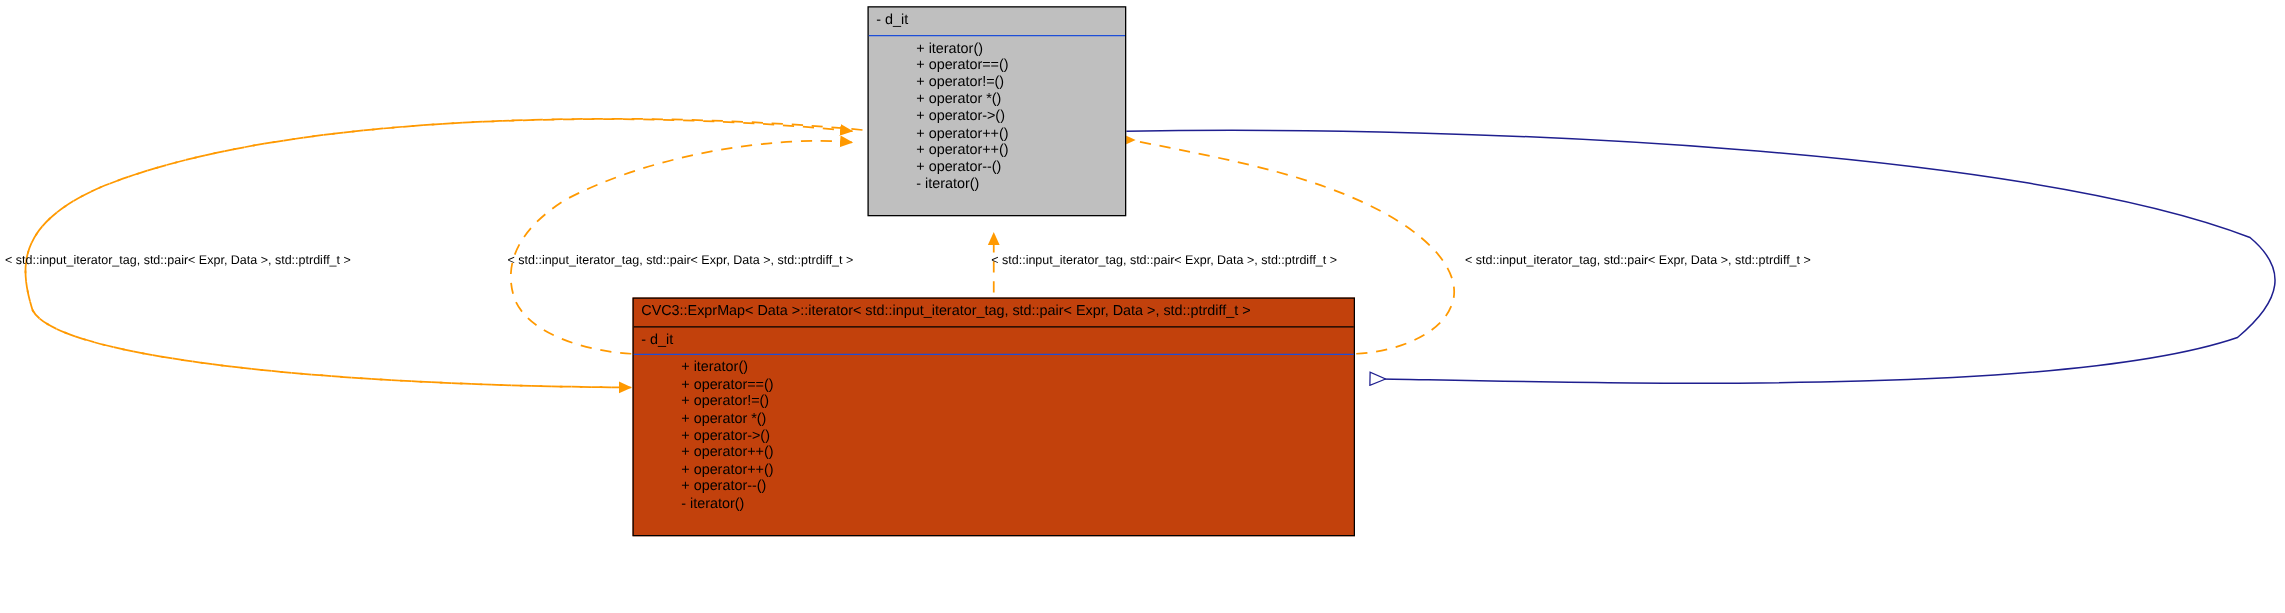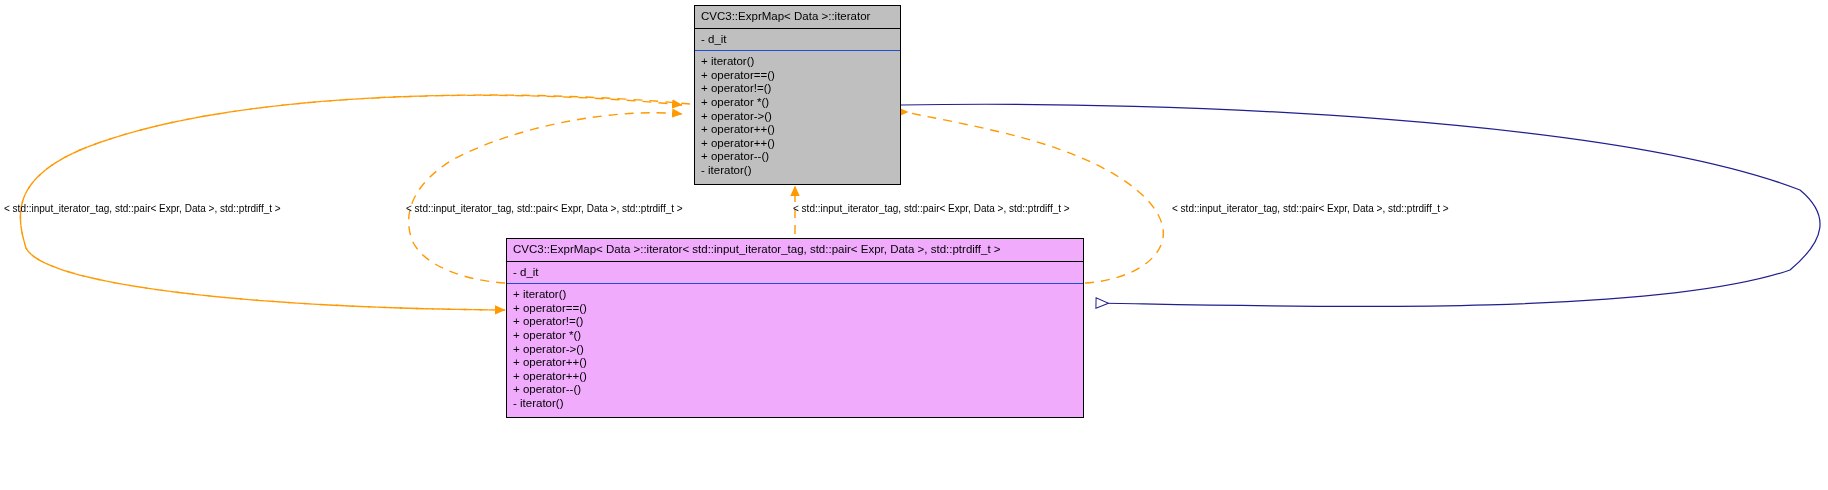--- a/index.html
+++ b/index.html
@@ -29,39 +29,40 @@
   .uml-box {
     position: absolute;
     box-sizing: border-box;
     border: 1px solid #000000;
     font-size: 11.5px;
     line-height: 13.6px;
     color: #000000;
     z-index: 5;
   }
   .uml-box.filled { background: #bfbfbf; }
-  .uml-box.plain  { background: #f0abfc; }
+  .uml-box.plain  { background: #c2410c; }
 
   .uml-title {
     box-sizing: border-box;
     padding: 4px 6px 4px 6px;
     border-bottom: 1px solid #000000;
     white-space: nowrap;
     font-size: 11.5px;
   }
   .uml-attrs {
     box-sizing: border-box;
     padding: 4px 6px 4px 6px;
     border-bottom: 1px solid #1d4ed8;
     white-space: nowrap;
   }
   .uml-methods {
     box-sizing: border-box;
-    padding: 4px 6px 6px 6px;
+    padding: 4px 6px 17px 6px;
     white-space: nowrap;
+    margin-left: 32px;
   }
   .uml-row { white-space: nowrap; }
 
   
   .edge-label {
     position: absolute;
     font-size: 10px;
     line-height: 13px;
     color: #000000;
     white-space: nowrap;
@@ -103,21 +104,20 @@
       <path d="M 795,234 L 795,190 L 795,186" marker-end="url(#arrow-orange)"></path>
       <path d="M 1085,283 C 1120,281 1158,266 1163,238 C 1168,206 1120,160 1000,132 C 950,120 900,112 908,112" marker-end="url(#arrow-orange)"></path>
     </g>
 
     <g fill="none" stroke="#1f1f8f" stroke-width="1.2">
       <path d="M 901,105 C 1180,100 1620,120 1800,190 C 1830,215 1826,240 1790,270 C 1650,318 1270,306 1096,303" marker-end="url(#arrow-hollow)"></path>
     </g>
   </svg>
 
   <div class="uml-box filled" id="box-base">
-    <div class="uml-title">CVC3::ExprMap&lt; Data &gt;::iterator</div>
     <div class="uml-attrs">
       <div class="uml-row">- d_it</div>
     </div>
     <div class="uml-methods">
       <div class="uml-row">+ iterator()</div>
       <div class="uml-row">+ operator==()</div>
       <div class="uml-row">+ operator!=()</div>
       <div class="uml-row">+ operator *()</div>
       <div class="uml-row">+ operator-&gt;()</div>
       <div class="uml-row">+ operator++()</div>

